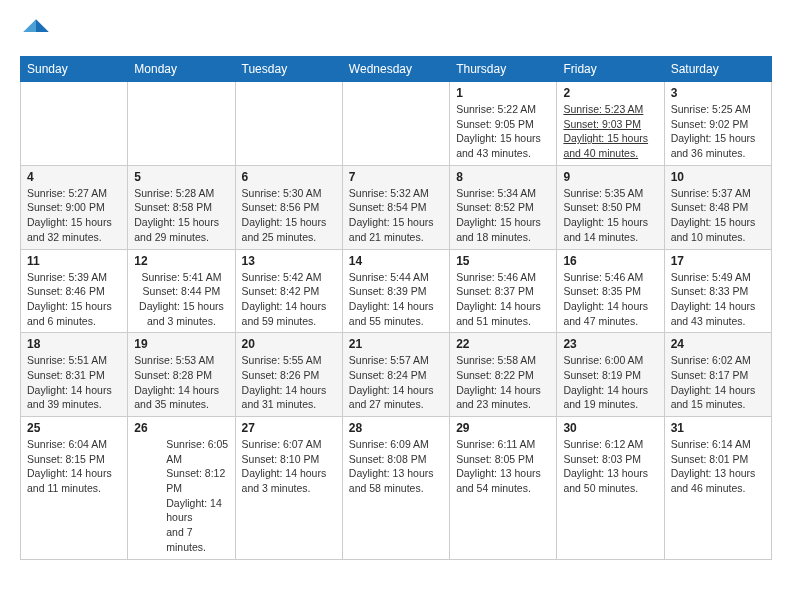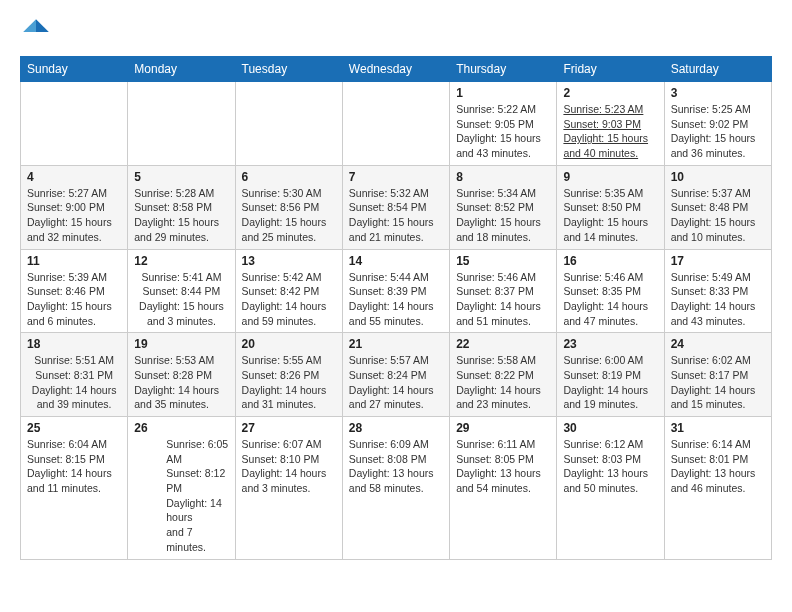--- a/index.html
+++ b/index.html
@@ -251,21 +251,21 @@
           <span class="day-num">17</span>
           <div class="day-info" style="white-space: pre-line;">Sunrise: 5:49 AM
 Sunset: 8:33 PM
 Daylight: 14 hours
 and 43 minutes.</div>
         </td>
       </tr>
       <tr class="row-even">
         <td>
           <span class="day-num">18</span>
-          <div class="day-info" style="white-space: pre-line; text-align: center;">Sunrise: 5:51 AM
+          <div class="day-info" style="white-space: pre-line;">Sunrise: 5:51 AM
 Sunset: 8:31 PM
 Daylight: 14 hours
 and 39 minutes.</div>
         </td>
         <td>
           <span class="day-num">19</span>
           <div class="day-info" style="white-space: pre-line;">Sunrise: 5:53 AM
 Sunset: 8:28 PM
 Daylight: 14 hours
 and 35 minutes.</div>

